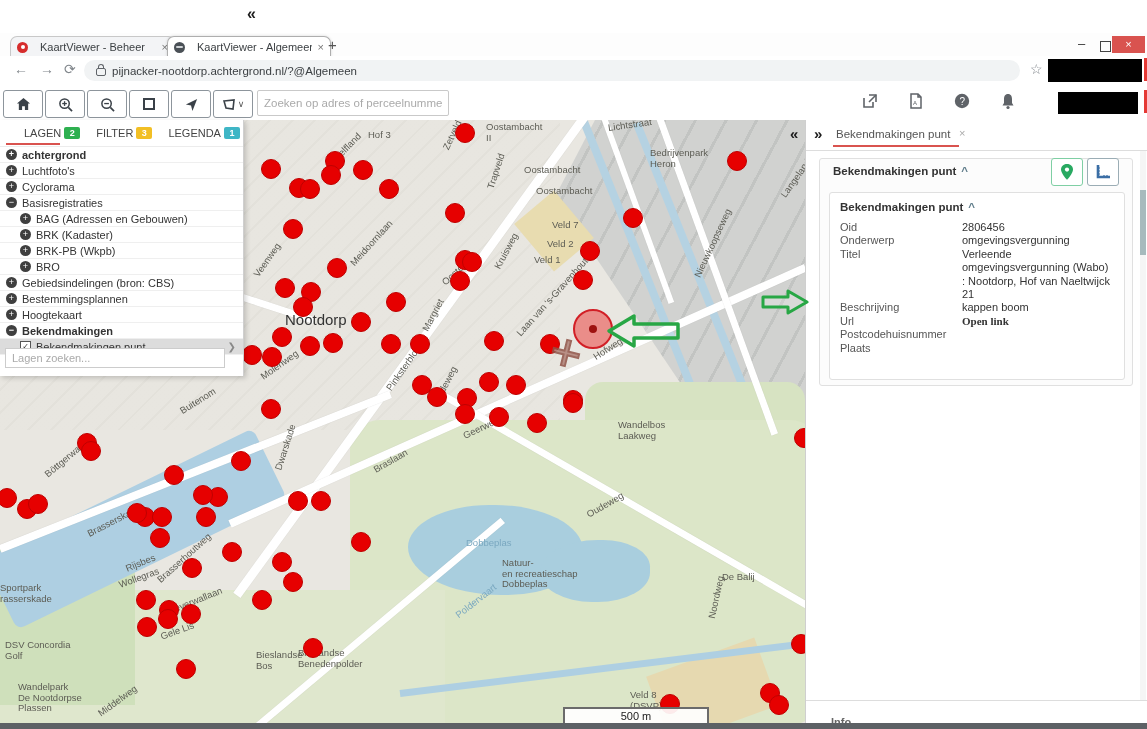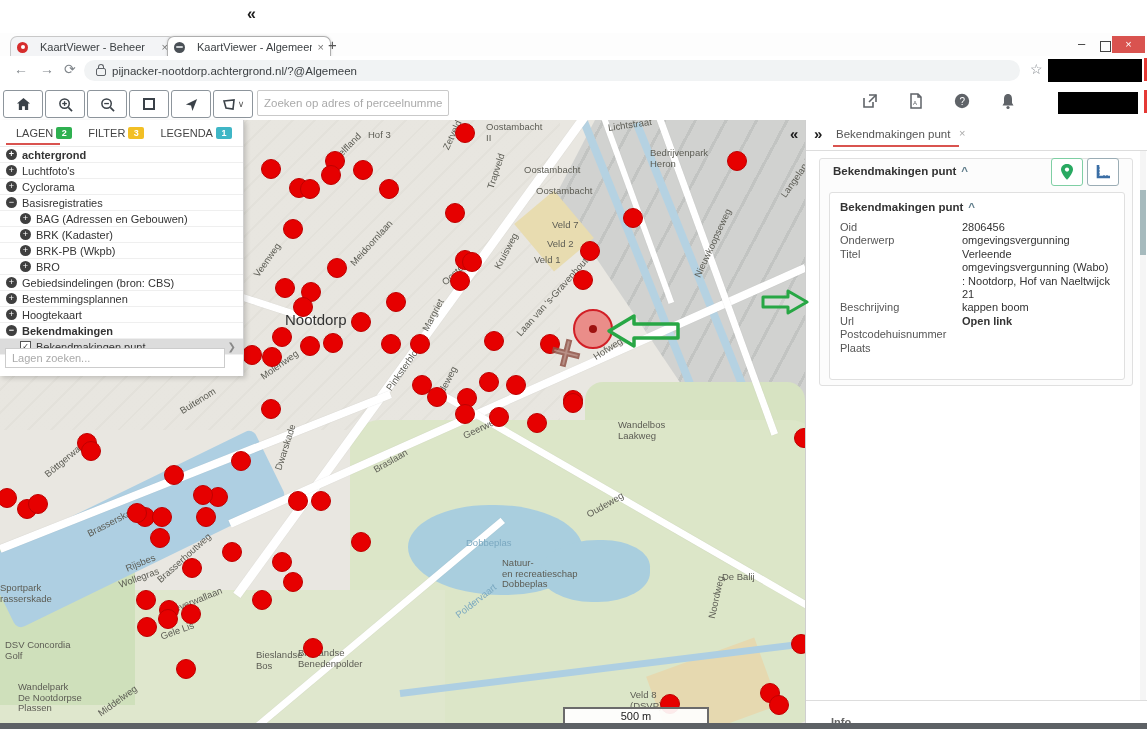--- a/index.html
+++ b/index.html
@@ -43,21 +43,21 @@
   .tool-btn svg{display:block;}
   .chev{font-size:9px;color:#555;}
   .map-search{position:absolute;left:257px;top:5px;width:178px;height:24px;border:1px solid #c9c9c9;border-radius:2px;
               font-size:11.5px;color:#333;padding:0 6px;font-family:"Liberation Sans",sans-serif;}
   .map-search::placeholder{color:#aaa;}
   .tb-ic{position:absolute;top:7px;width:18px;height:18px;color:#5f6368;}
   
   .sidebar{position:absolute;left:0;top:120px;width:243px;height:256px;background:#fff;z-index:30;
            border-right:1px solid #cfcfcf;box-shadow:2px 2px 5px rgba(0,0,0,.18);}
   .side-tabs{position:relative;height:26px;border-bottom:1px solid #ececec;display:flex;align-items:center;
-             padding:0 16px;font-size:11px;color:#444;}
+             padding:0 24px;font-size:11px;color:#444;}
   .side-tab{display:flex;align-items:center;gap:3px;margin-right:16px;}
   .badge{min-width:12px;height:12px;border-radius:2px;color:#fff;font-size:9px;font-weight:bold;
          display:inline-flex;align-items:center;justify-content:center;padding:0 2px;}
   .tab-underline{position:absolute;left:6px;top:23px;width:54px;height:2px;background:#d9534f;}
   .layer-row{height:15px;display:flex;align-items:center;border-bottom:1px solid #efefef;font-size:11px;color:#333;
              white-space:nowrap;overflow:hidden;}
   .layer-row.bold{font-weight:bold;}
   .layer-row.sel{background:#dcdcdc;}
   .tgl{width:11px;height:11px;border-radius:50%;background:#3f3f3f;color:#fff;font-size:9px;line-height:11px;
        text-align:center;margin-right:5px;flex:none;}
@@ -93,21 +93,21 @@
   .icon-btn{position:absolute;top:38px;width:30px;height:26px;border-radius:3px;background:#fff;
             display:flex;align-items:center;justify-content:center;}
   .pin-btn{left:245px;border:1px solid #7fcfa4;}
   .ruler-btn{left:281px;border:1px solid #9badb5;}
   .inner-card{position:absolute;left:23px;top:72px;width:296px;height:188px;border:1px solid #e0e0e0;border-radius:3px;
               background:#fff;box-sizing:border-box;padding:8px 0 0 10px;overflow:hidden;}
   .section-title{font-size:11.5px;font-weight:bold;color:#333;margin-bottom:8px;}
   .frow{display:flex;font-size:11px;line-height:13.4px;color:#444;}
   .flab{width:122px;flex:none;color:#555;}
   .fval{flex:1;color:#333;padding-right:10px;}
-  .fval.b{font-weight:bold;}
+  .fval.b{font-weight:bold;font-family:Liberation Serif, serif;}
   .pan-footline{position:absolute;left:0;top:580px;width:342px;height:1px;background:#ddd;}
   .pan-info{position:absolute;left:25px;top:596px;font-size:11px;font-weight:bold;color:#666;}
   .pscroll{position:absolute;left:334px;top:31px;width:6px;height:549px;background:#f5f5f5;}
   .pthumb{position:absolute;left:334px;top:70px;width:6px;height:65px;background:#a6babd;}
   
   .arrow{position:absolute;z-index:40;}
   .bottom-bar{position:absolute;left:0;top:723px;width:1147px;height:6px;background:#5d6165;z-index:60;}
   .reddash{position:absolute;left:1144px;width:3px;background:#e53935;z-index:55;}
 </style>
 </head>

